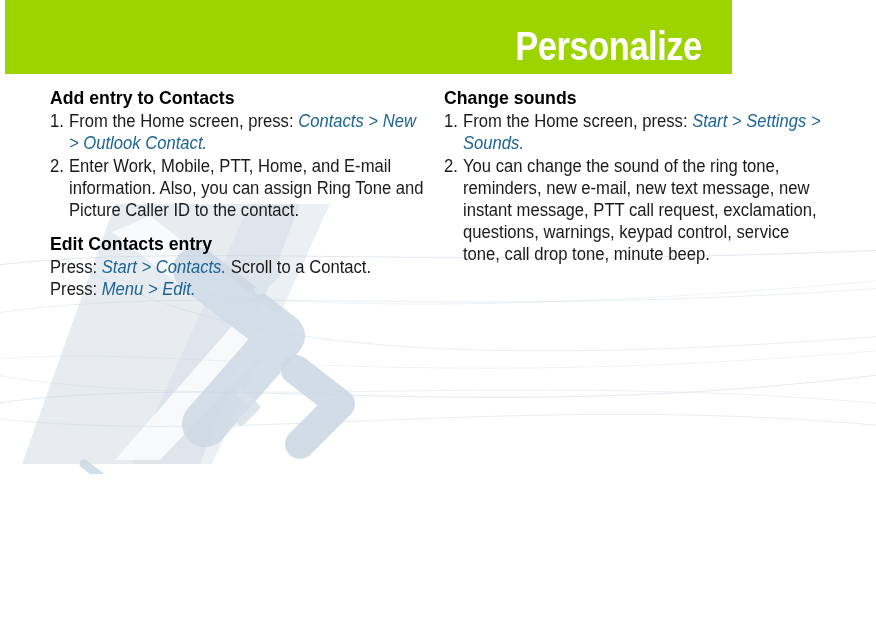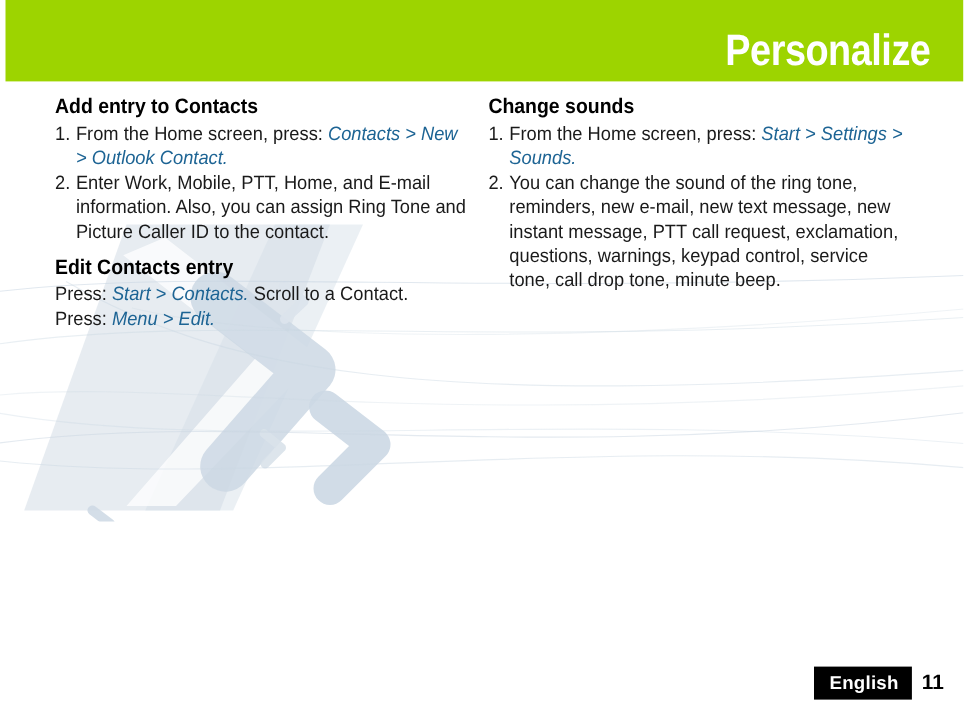--- a/index.html
+++ b/index.html
@@ -21,21 +21,21 @@
     inset: 0;
     background: #ffffff;
     overflow: hidden;
   }
 
   
   #header-bar {
     position: absolute;
     left: 5px;
     top: 0;
-    width: 871px;
+    width: 727px;
     height: 74px;
     background: #9dd400;
     z-index: 5;
   }
   #page-title {
     position: absolute;
     right: 30px;
     bottom: 6px;
     color: #ffffff;
     font-family: "Liberation Sans Narrow", "Liberation Sans", sans-serif;
@@ -227,18 +227,14 @@
         <li class="step">
           <span class="step-num">1.</span><span>From the Home screen, press: </span><span class="cmd">Start &gt; Settings &gt; Sounds.</span>
         </li>
         <li class="step">
           <span class="step-num">2.</span><span>You can change the sound of the ring tone, reminders, new e-mail, new text message, new instant message, PTT call request, exclamation, questions, warnings, keypad control, service tone, call drop tone, minute beep.</span>
         </li>
       </ol>
     </div>
   </div>
 
-  <div id="footer">
-    <div id="footer-lang">English</div>
-    <div id="footer-page">11</div>
-  </div>
 
 </div>
 
 </body></html>

